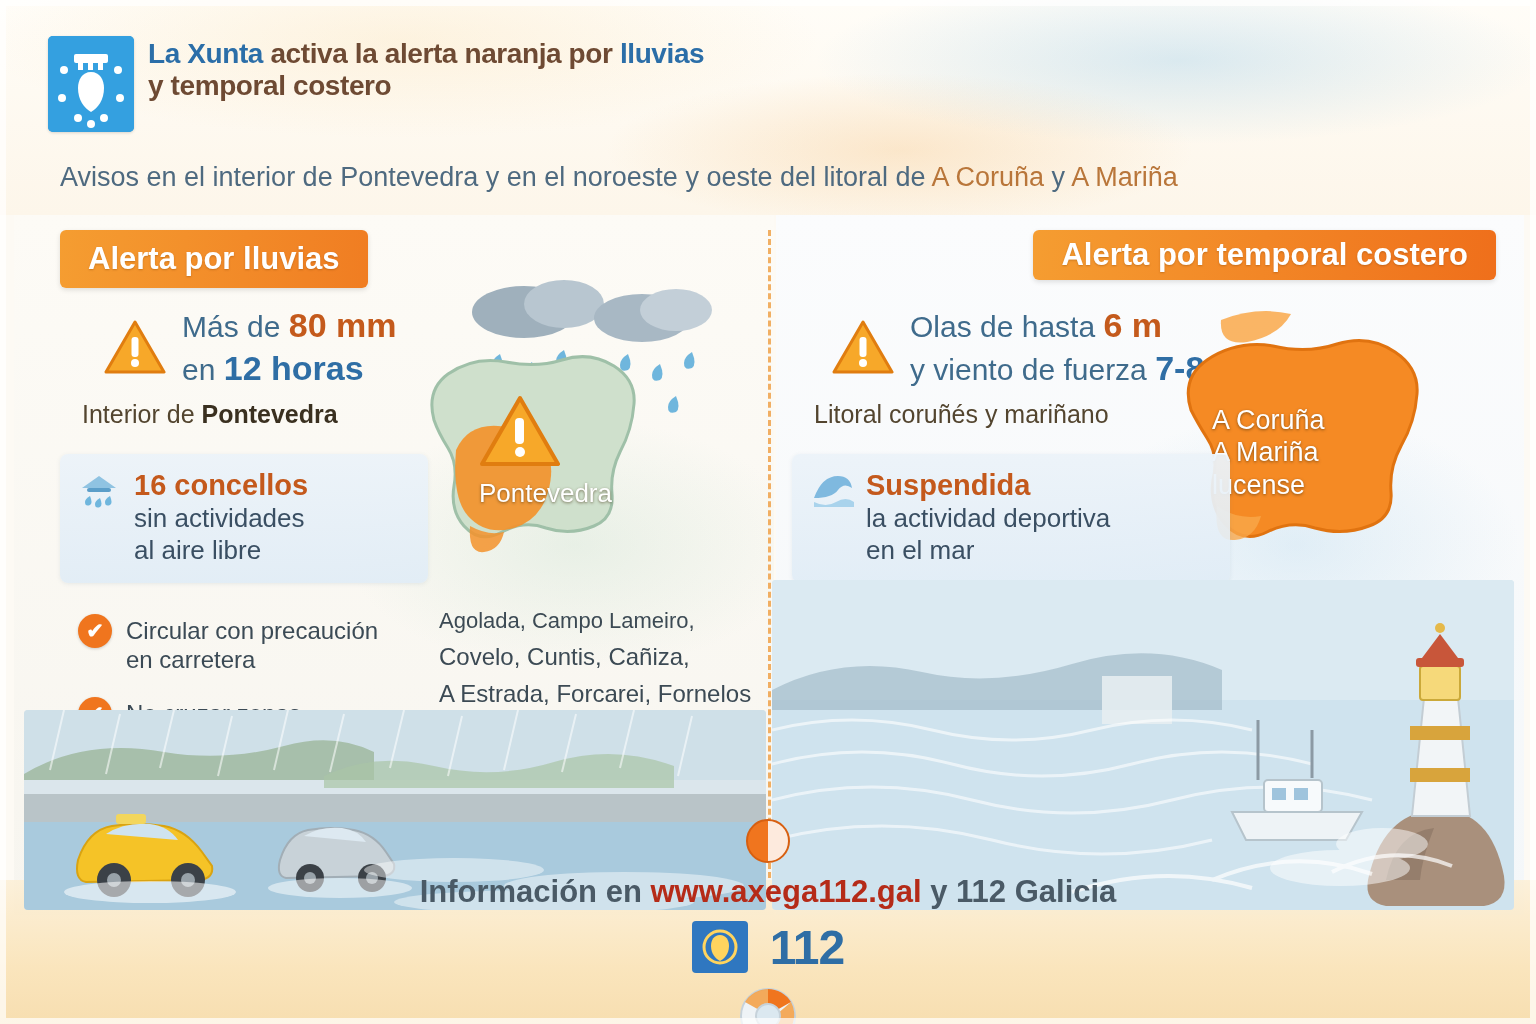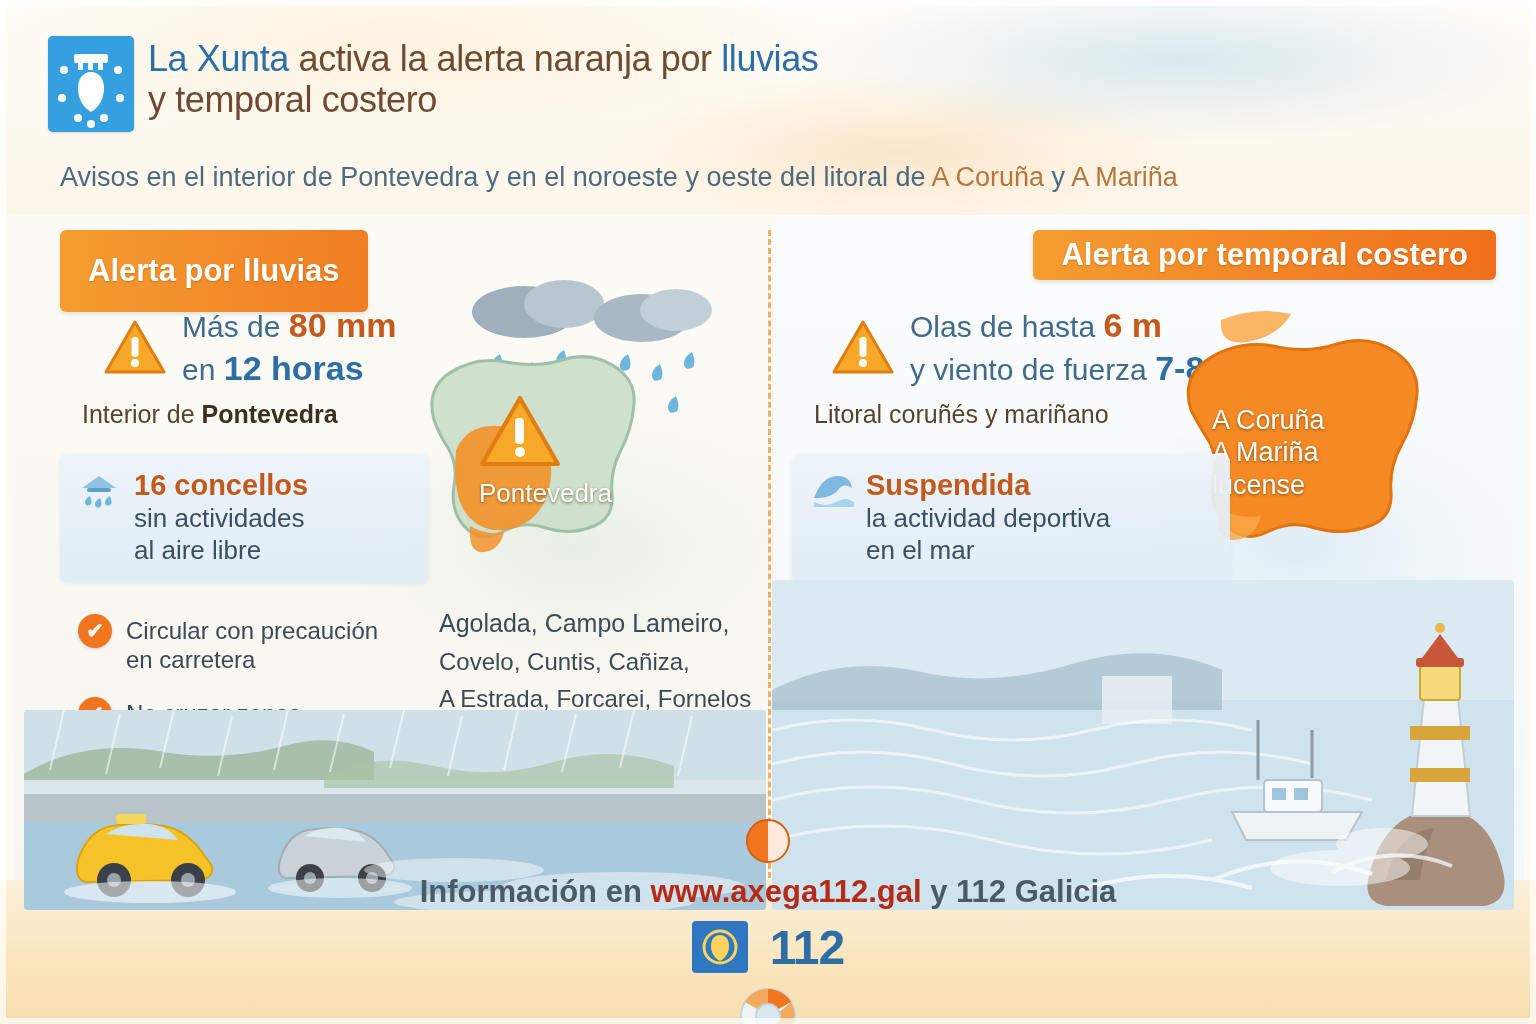--- a/index.html
+++ b/index.html
@@ -65,23 +65,23 @@
     left: 48px; top: 36px;
     width: 86px; height: 96px;
     background: #34a0e0;
     border-radius: 5px;
     box-shadow: 0 1px 3px rgba(0,0,0,.15);
   }
   .headline {
     position: absolute;
     left: 148px; top: 38px;
     width: 1320px;
-    font-size: 36px;
+    font-size: 28px;
     line-height: 1.15;
-    font-weight: normal;
+    font-weight: bold;
     color: #6e4a33;
     letter-spacing: -.4px;
   }
   .headline .hl-blue { color: #2b6ea8; }
   .headline .hl-brown { color: #6e4a33; }
   .subhead {
     position: absolute;
     left: 60px; top: 162px;
     width: 1420px;
     font-size: 27px;
@@ -109,21 +109,21 @@
     border-radius: 6px;
     color: #ffffff;
     font-size: 31px;
     font-weight: bold;
     display: flex;
     align-items: center;
     box-shadow: 0 2px 5px rgba(0,0,0,.12);
     text-shadow: 0 1px 2px rgba(120,60,0,.35);
   }
   .ribbon-left {
-    left: 36px; padding: 16px 28px;
+    left: 36px; padding: 4px 28px;
     background: linear-gradient(95deg, #f59d31 0%, #f07d22 100%);
   }
   .ribbon-right {
     right: 18px; padding: 0 28px;
     background: linear-gradient(95deg, #f59d31 0%, #ef6f1b 100%);
   }
 
   
   .warn-tri {
     position: relative;
@@ -220,21 +220,21 @@
 
   
   .concellos {
     position: absolute;
     left: 415px; top: 382px;
     width: 330px;
     font-size: 24px;
     line-height: 1.55;
     color: #3c4a54;
   }
-  .concellos .c-strong { font-size: 25px; }
+  .concellos .c-strong { font-size: 22px; }
 
   
   .map-left {
     position: absolute;
     left: 380px; top: 48px;
     width: 330px; height: 310px;
   }
   .map-right {
     position: absolute;
     left: 395px; top: 48px;

